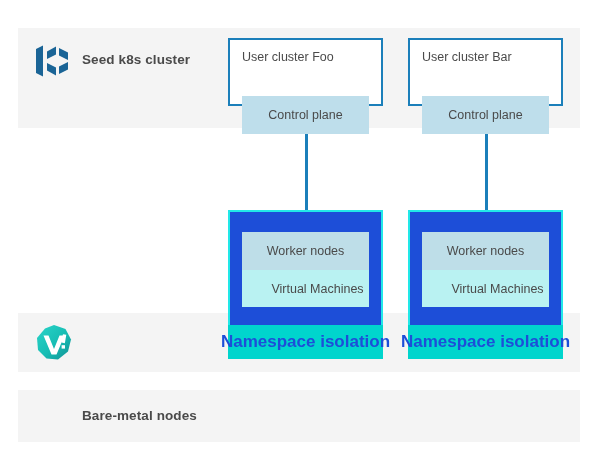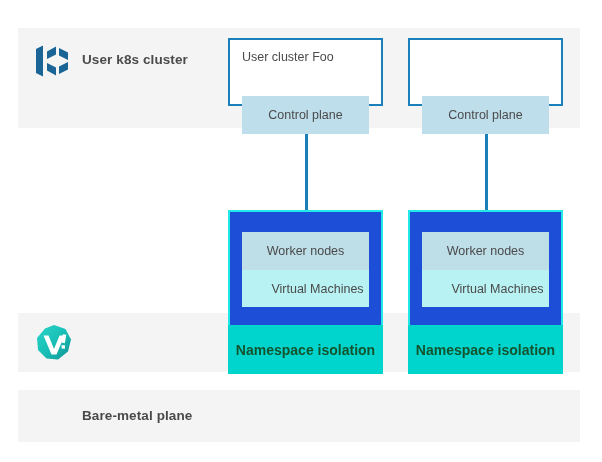--- a/index.html
+++ b/index.html
@@ -86,24 +86,24 @@
   }
   .virtual-machines{
     height:37px;background:#b9f2f2;
     display:flex;align-items:center;justify-content:center;
     font-size:12.5px;color:#4a4a4a;padding-left:24px;
   }
 
   
   .namespace-bar{
     position:absolute;top:325px;
-    width:155px;height:49px;
+    width:155px;height:34px;
     background:#00d5cd;
     display:flex;align-items:center;justify-content:center;
-    font-size:14px;font-weight:bold;color:#14532d;
+    font-size:17px;font-weight:bold;color:#1d4ed8;
     white-space:nowrap;
   }
   #namespace-foo{left:228px;}
   #namespace-bar-right{left:408px;}
 </style>
 </head>
 <body>
 
 <div id="stage">
 
@@ -119,50 +119,51 @@
       <polygon points="13,8.5 22,3.5 22,11.5 13,16" fill="#1a6496"></polygon>
 
       <polygon points="25,5 34,9.5 34,17 25,12.5" fill="#1a6496"></polygon>
 
       <polygon points="13,20 22,24.5 22,32.5 13,27.5" fill="#1a6496"></polygon>
 
       <polygon points="25,23.5 34,19 34,26.5 25,31" fill="#1a6496"></polygon>
     </svg>
   </div>
 
-  <div class="band-label" id="seed-label">User k8s cluster</div>
+  <div class="band-label" id="seed-label">Seed k8s cluster</div>
 
   <div class="logo" id="kubevirt-logo">
     <svg width="38" height="38" viewBox="0 0 38 38">
       <defs>
         <linearGradient id="kvGrad" x1="0%" y1="0%" x2="100%" y2="100%">
           <stop offset="0%" stop-color="#2ad4c8"></stop>
           <stop offset="55%" stop-color="#17bdb4"></stop>
           <stop offset="100%" stop-color="#128f93"></stop>
         </linearGradient>
       </defs>
       <polygon points="19,1 30.5,5 36,15.5 33,27.5 23,35.5 11.5,34.5 3,26 2,14 10,4.5" fill="url(#kvGrad)"></polygon>
       <polygon points="8.5,11.5 13.5,11.5 19,25 24.5,11.5 29.5,11.5 21.5,30.5 16.5,30.5" fill="#ffffff"></polygon>
       <rect x="27.2" y="10.5" width="3.4" height="8.4" fill="#ffffff" transform="rotate(10 28.9 14.7)"></rect>
       <rect x="26.6" y="21.2" width="3.4" height="3.4" fill="#ffffff"></rect>
     </svg>
   </div>
 
 
-  <div class="band-label" id="baremetal-label">Bare-metal plane</div>
+  <div class="band-label" id="baremetal-label">Bare-metal nodes</div>
 
   <div class="connector" id="connector-foo"></div>
   <div class="connector" id="connector-bar"></div>
 
   <div class="cluster-box" id="cluster-foo">
     <div class="cluster-title">User cluster Foo</div>
     <div class="control-plane">Control plane</div>
   </div>
 
   <div class="cluster-box" id="cluster-bar">
+    <div class="cluster-title">User cluster Bar</div>
     <div class="control-plane">Control plane</div>
   </div>
 
   <div class="worker-box" id="worker-foo">
     <div class="worker-inner">
       <div class="worker-nodes">Worker nodes</div>
       <div class="virtual-machines">Virtual Machines</div>
     </div>
   </div>
 

